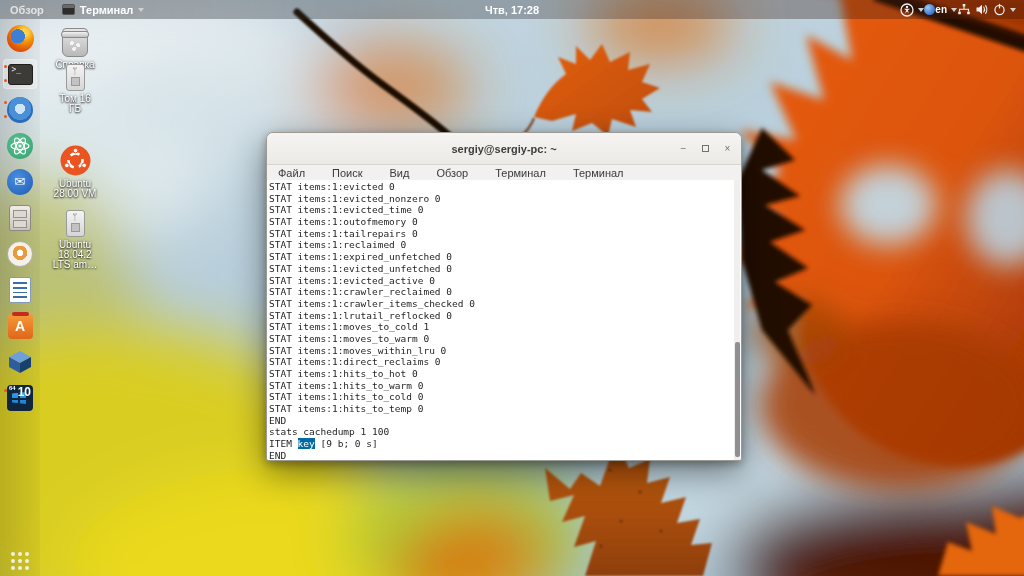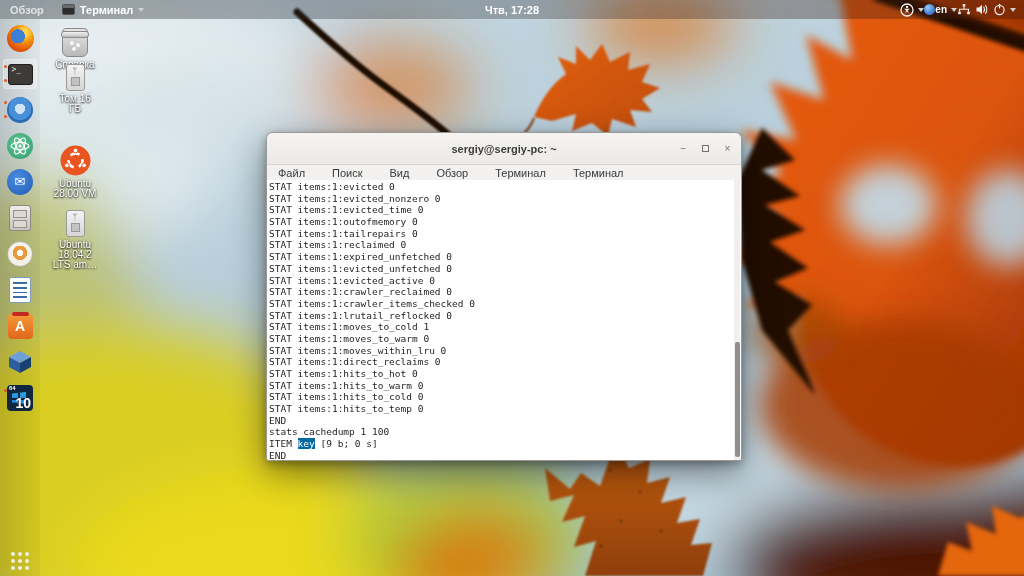--- a/index.html
+++ b/index.html
@@ -54,21 +54,21 @@
   .ic-writer i { height:2px; background:#3a6ea5; display:block; }
   .ic-appa { width:25px; height:25px; background:linear-gradient(#f59a38,#e0661a); border-radius:4px; color:#fff; font-weight:bold; font-size:14px; text-align:center; line-height:25px; position:relative; }
   .ic-appa::before { content:""; position:absolute; top:-2px; left:4px; right:4px; height:4px; background:#c42b20; border-radius:2px; }
   .ic-vbox { width:26px; height:26px; position:relative; }
   .ic-win10 { width:26px; height:26px; background:#10263f; border-radius:4px; position:relative; overflow:hidden; }
   .ic-win10 .flag { position:absolute; left:5px; top:7px; width:14px; height:12px;
      background:linear-gradient(#2ea3e8,#1b7fd4); clip-path:polygon(0 12%, 100% 0, 100% 100%, 0 88%); }
   .ic-win10 .flag::before { content:""; position:absolute; left:46%; top:0; bottom:0; width:2px; background:#10263f; }
   .ic-win10 .flag::after { content:""; position:absolute; top:46%; left:0; right:0; height:2px; background:#10263f; }
   .ic-win10 .t64 { position:absolute; left:2px; top:0; font-size:6px; color:#fff; font-weight:bold; }
-  .ic-win10 .t10 { position:absolute; right:2px; bottom:0; font-size:14px; color:#fff; font-weight:bold; }
+  .ic-win10 .t10 { position:absolute; right:2px; bottom:12px; font-size:12px; color:#fff; font-weight:bold; }
 
   
   .desktop-icons { position:absolute; left:46px; top:26px; width:58px; z-index:30; }
   .dsk { position:absolute; left:0; width:58px; display:flex; flex-direction:column; align-items:center; cursor:pointer; }
   .dlabel { margin-top:3px; font-size:10px; line-height:10px; color:#fff; text-align:center; text-shadow:0 1px 2px rgba(0,0,0,.85), 0 0 3px rgba(0,0,0,.6); }
   .ic-trash { width:26px; height:29px; background:linear-gradient(#e6e6e6,#b9b9b9); border:1px solid #8a8a8a; border-radius:4px 4px 6px 6px; position:relative; }
   .ic-trash::before { content:""; position:absolute; left:-2px; right:-2px; top:2px; height:5px; background:linear-gradient(#f2f2f2,#c0c0c0); border:1px solid #8a8a8a; border-radius:3px; }
   .ic-trash::after { content:""; position:absolute; left:4px; top:10px; right:4px; bottom:3px;
      background:radial-gradient(circle at 30% 30%, #fff 0 2px, transparent 2px), radial-gradient(circle at 70% 45%, #fff 0 2px, transparent 2px), radial-gradient(circle at 45% 70%, #fff 0 2px, transparent 2px); opacity:.8; }
   .ic-usb { width:19px; height:27px; background:linear-gradient(#f4f4f4,#d6d6d6); border:1px solid #9a9a9a; border-radius:3px; position:relative; }

